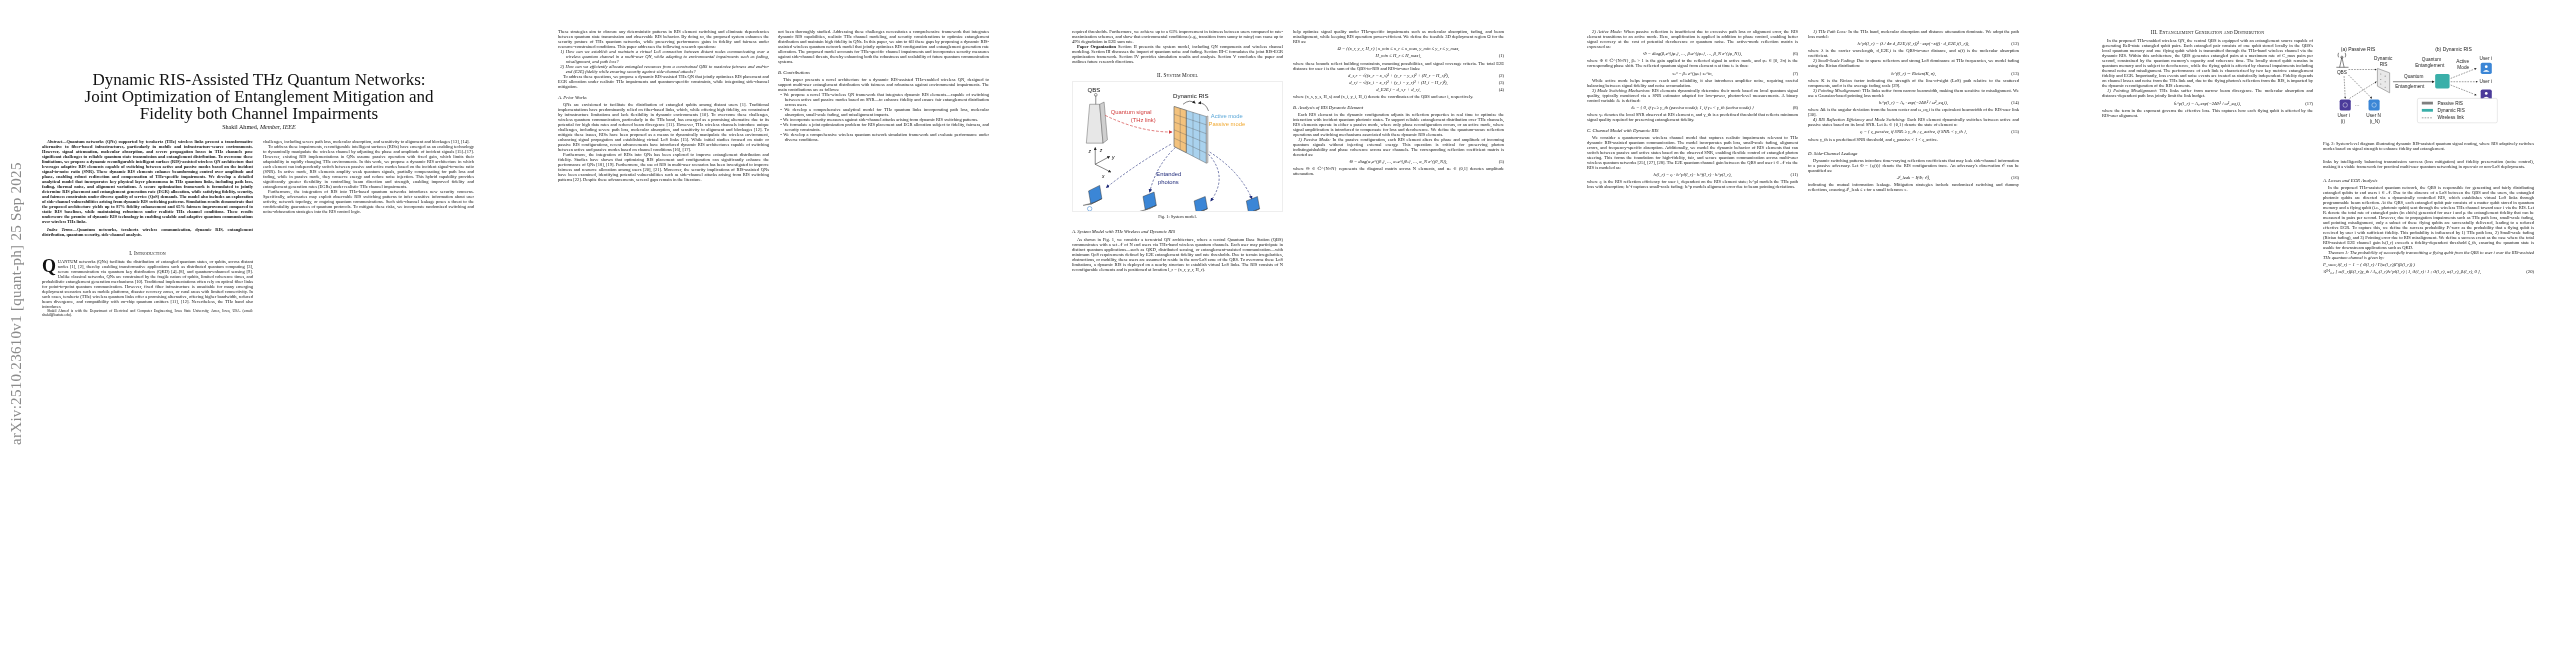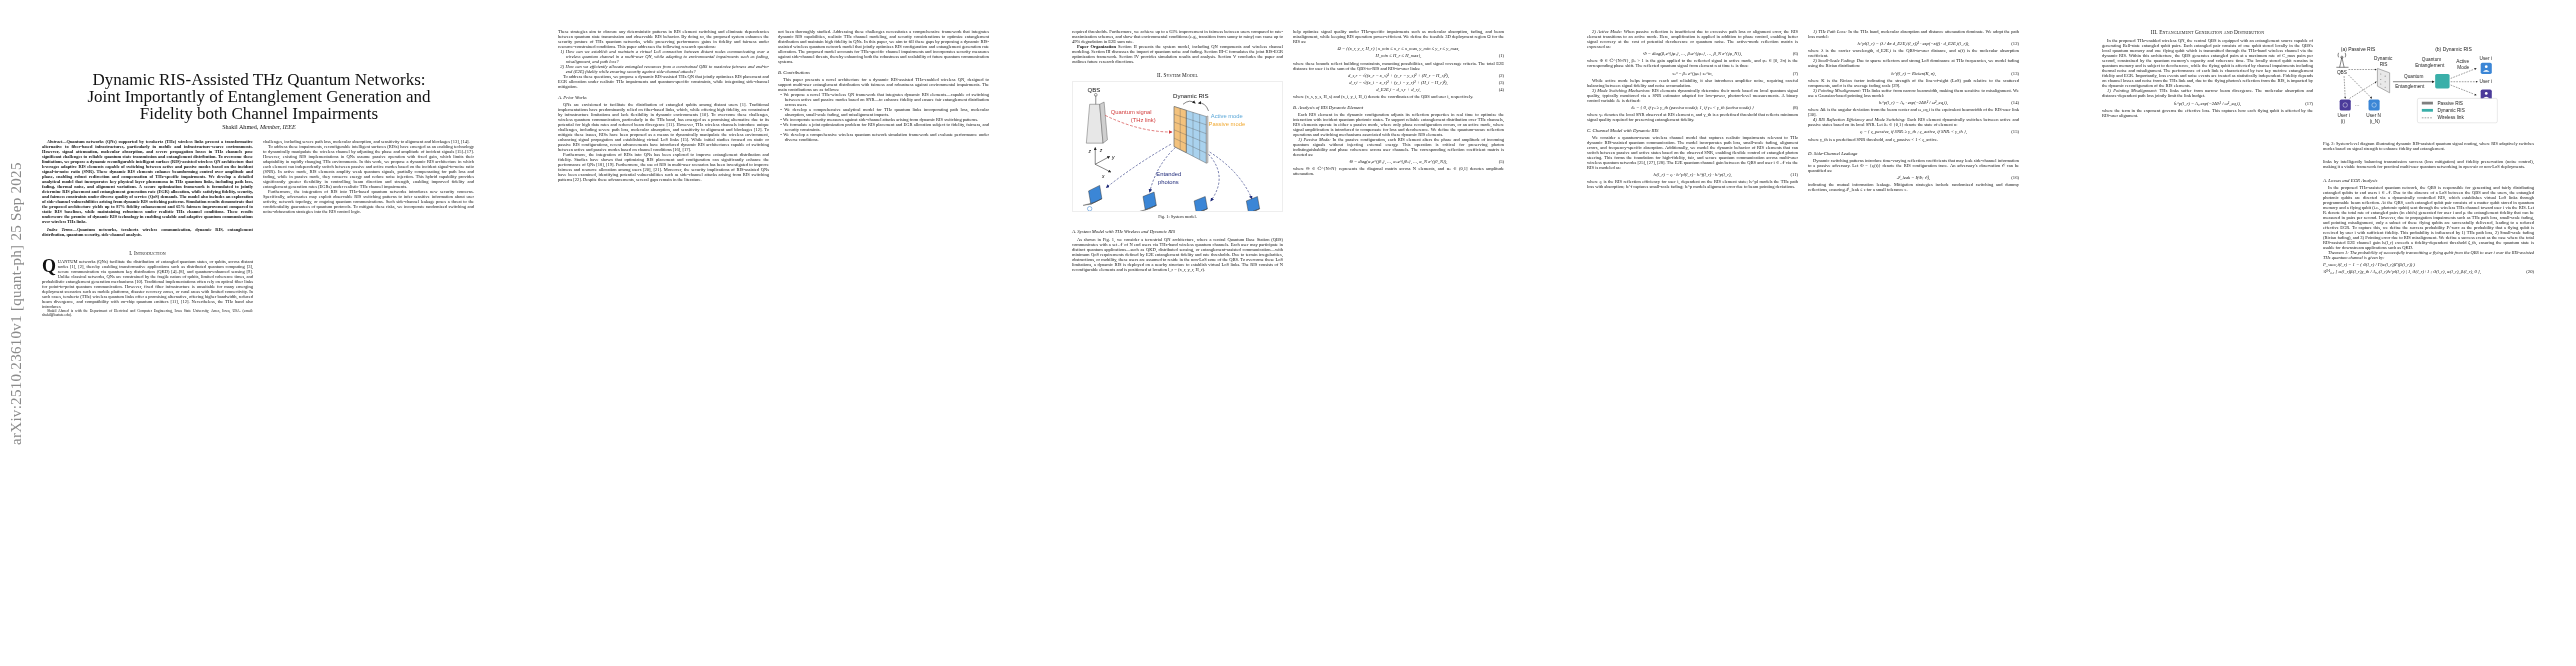--- a/index.html
+++ b/index.html
@@ -29,21 +29,21 @@
   svg text{font-family:"Liberation Sans","DejaVu Sans",sans-serif;}
 </style>
 </head>
 <body>
 
 <div class="arxiv">arXiv:2510.23610v1  [quant-ph]  25 Sep 2025</div>
 
 <div class="page" style="left:0;">
   <div class="title">
     <div>Dynamic RIS-Assisted THz Quantum Networks:</div>
-    <div>Joint Importantly of Entanglement Generation and</div>
+    <div>Joint Optimization of Entanglement Mitigation and</div>
     <div>Fidelity both Channel Impairments</div>
   </div>
   <div class="author">
     <span>Shakil Ahmed,</span>
     <span class="it">Member, IEEE</span>
   </div>
 
   <div class="col" style="left:42px;top:139px;">
     <div class="abstract">
       <p><span class="it">Abstract</span><span>—Quantum networks (QNs) supported by terahertz (THz) wireless links present a transformative alternative to fiber-based infrastructures, particularly in mobile and infrastructure-scarce environments. However, signal attenuation, molecular absorption, and severe propagation losses in THz channels pose significant challenges to reliable quantum state transmission and entanglement distribution. To overcome these limitations, we propose a dynamic reconfigurable intelligent surface (RIS)-assisted wireless QN architecture that leverages adaptive RIS elements capable of switching between active and passive modes based on the incident signal-to-noise ratio (SNR). These dynamic RIS elements enhance beamforming control over amplitude and phase, enabling robust redirection and compensation of THz-specific impairments. We develop a detailed analytical model that incorporates key physical layer phenomena in THz quantum links, including path loss, fading, thermal noise, and alignment variations. A secure optimization framework is formulated to jointly determine RIS placement and entanglement generation rate (EGR) allocation, while satisfying fidelity, security, and fairness constraints under diverse quality of service (QoS) demands. The model also includes an exploration of side-channel vulnerabilities arising from dynamic RIS switching patterns. Simulation results demonstrate that the proposed architecture yields up to 87% fidelity enhancement and 65% fairness improvement compared to static RIS baselines, while maintaining robustness under realistic THz channel conditions. These results underscore the promise of dynamic RIS technology in enabling scalable and adaptive quantum communications over wireless THz links.</span></p>

